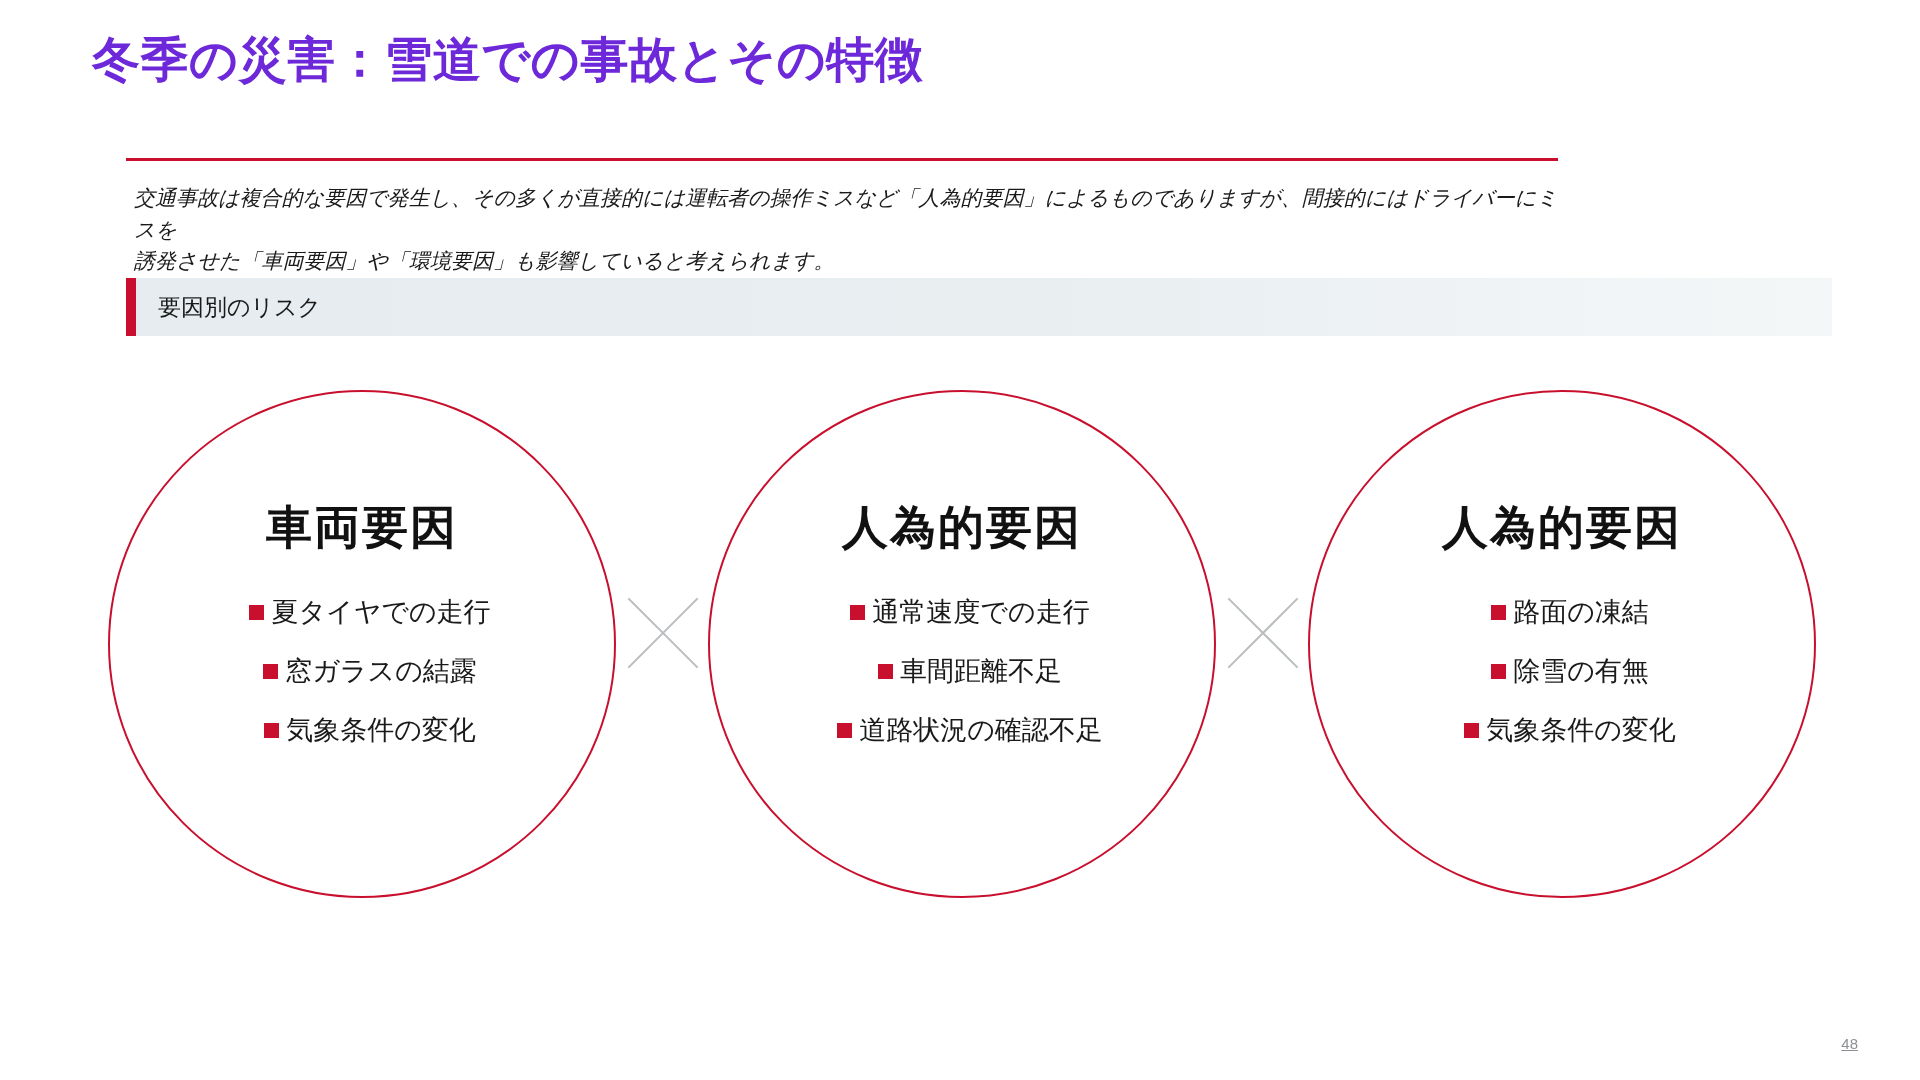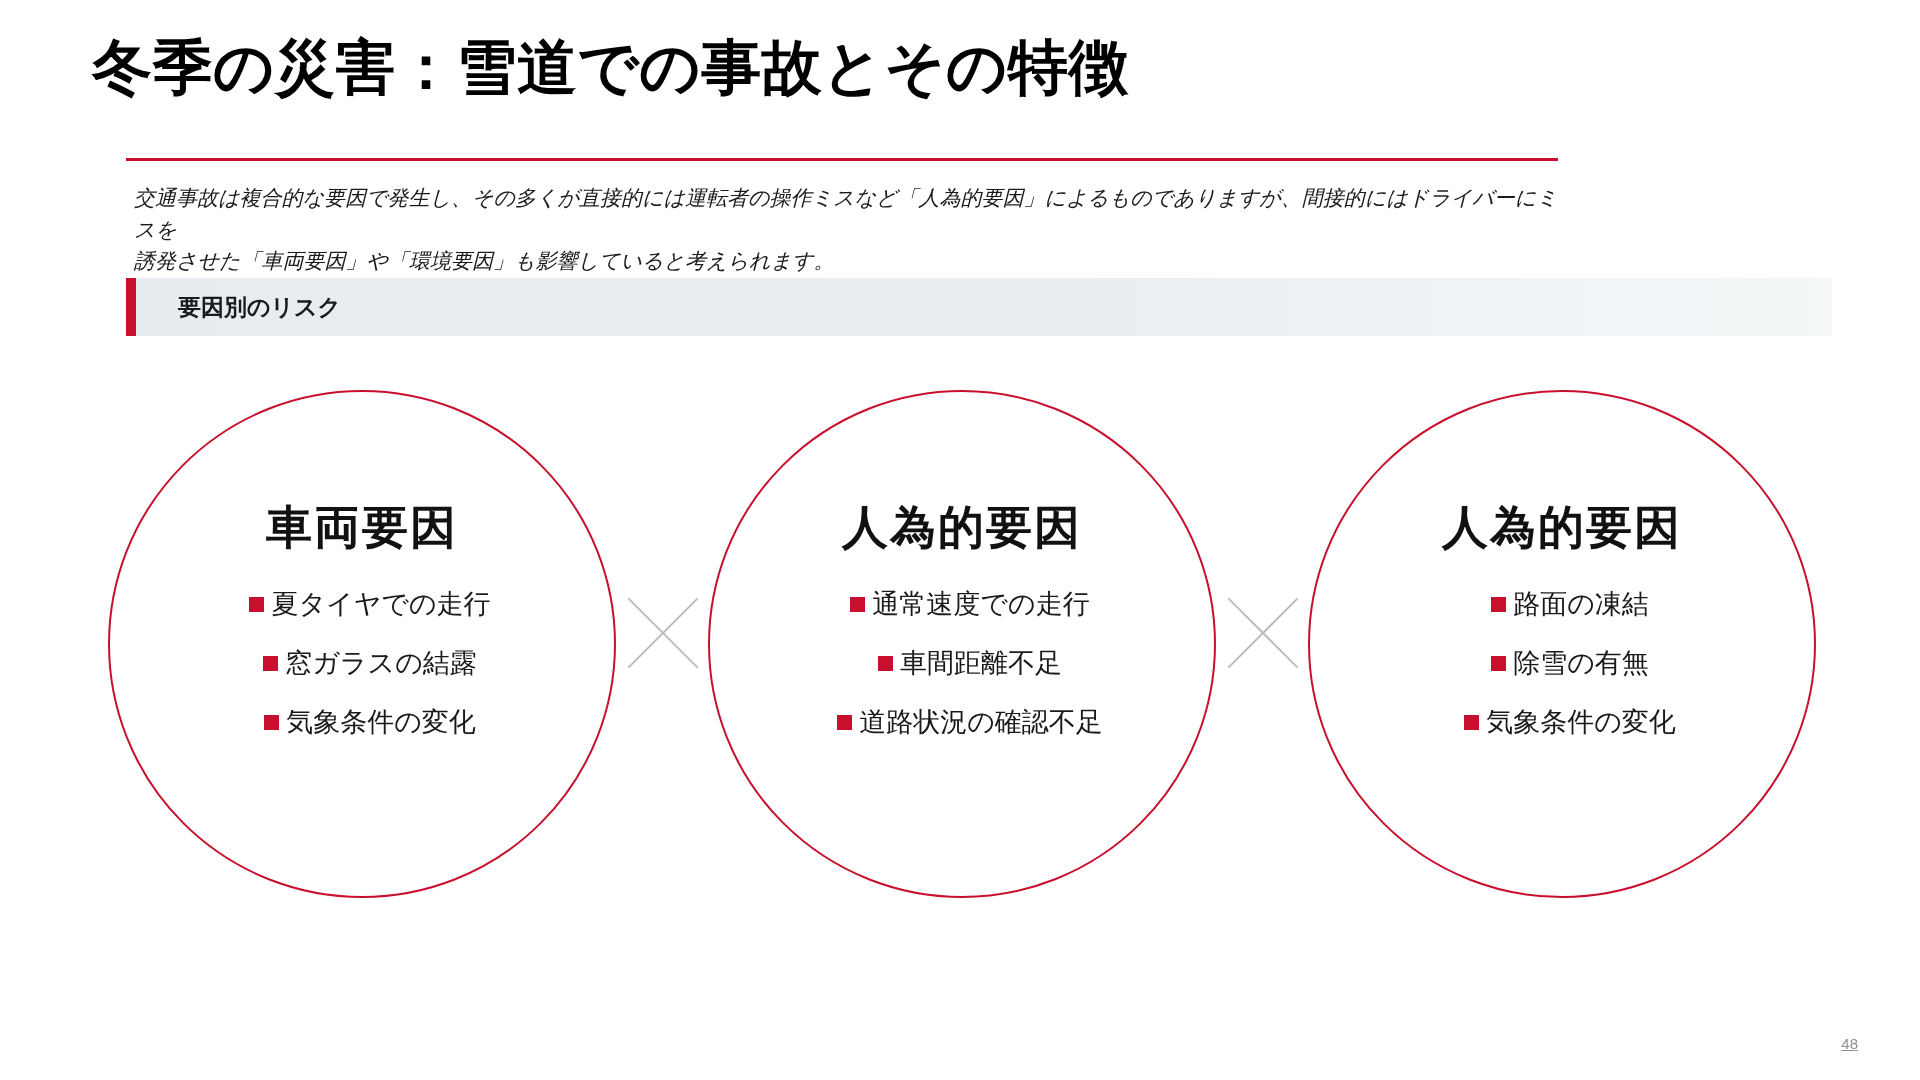--- a/index.html
+++ b/index.html
@@ -20,24 +20,24 @@
     position: absolute;
     inset: 0;
     background: #ffffff;
   }
 
   
   .slide-title {
     position: absolute;
     left: 92px;
     top: 28px;
-    font-size: 60px;
+    font-size: 48px;
     font-weight: bold;
     letter-spacing: 0.5px;
-    color: #000000;
+    color: #6d28d9;
     white-space: nowrap;
   }
 
   .title-rule {
     position: absolute;
     left: 126px;
     top: 158px;
     width: 1432px;
     height: 3px;
     background: #c8102e;
@@ -74,23 +74,22 @@
     height: 58px;
     background: #c8102e;
   }
   .section-band .band-label {
     position: absolute;
     left: 32px;
     top: 0;
     height: 52px;
     line-height: 58px;
     font-size: 23px;
-    font-weight: bold;
-    color: #1a1a1a;
-    margin-left: 20px;
+    font-weight: normal;
+    color: #1a1a1a;
   }
 
   
   .circles {
     position: absolute;
     left: 0;
     top: 390px;
     width: 1792px;
     height: 540px;
   }
@@ -119,21 +118,21 @@
     letter-spacing: 2px;
     color: #111111;
   }
 
   .circle-list {
     position: absolute;
     left: 16px;
     right: 0;
     top: 195px;
     padding: 0;
-    margin: 4px;
+    margin: 12px;
     list-style: none;
     text-align: center;
   }
   .circle-list li {
     font-size: 27px;
     line-height: 1.0;
     margin-bottom: 32px;
     color: #1a1a1a;
     white-space: nowrap;
   }

